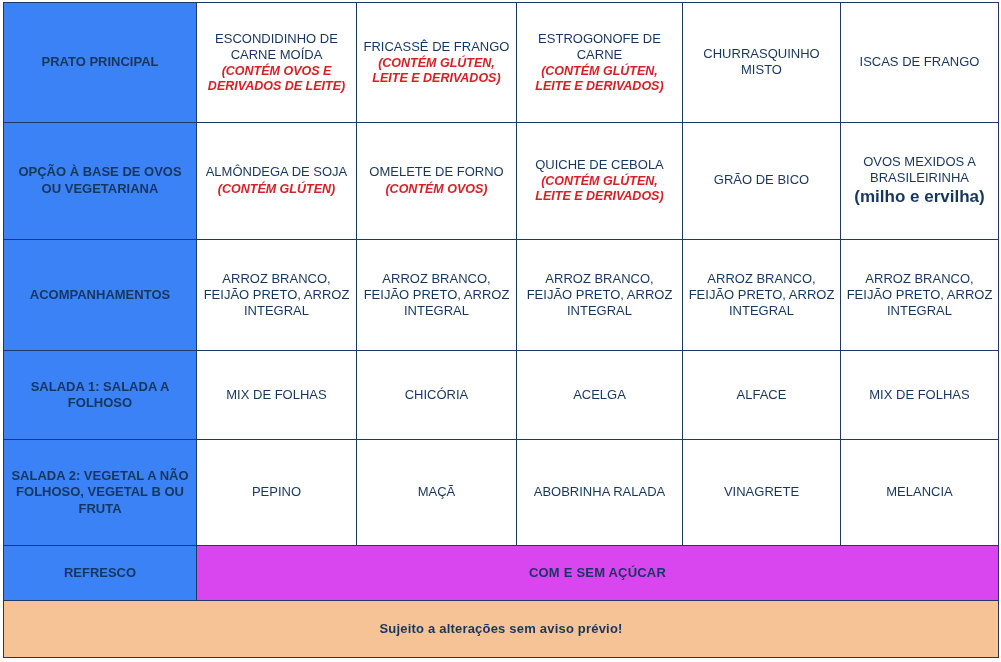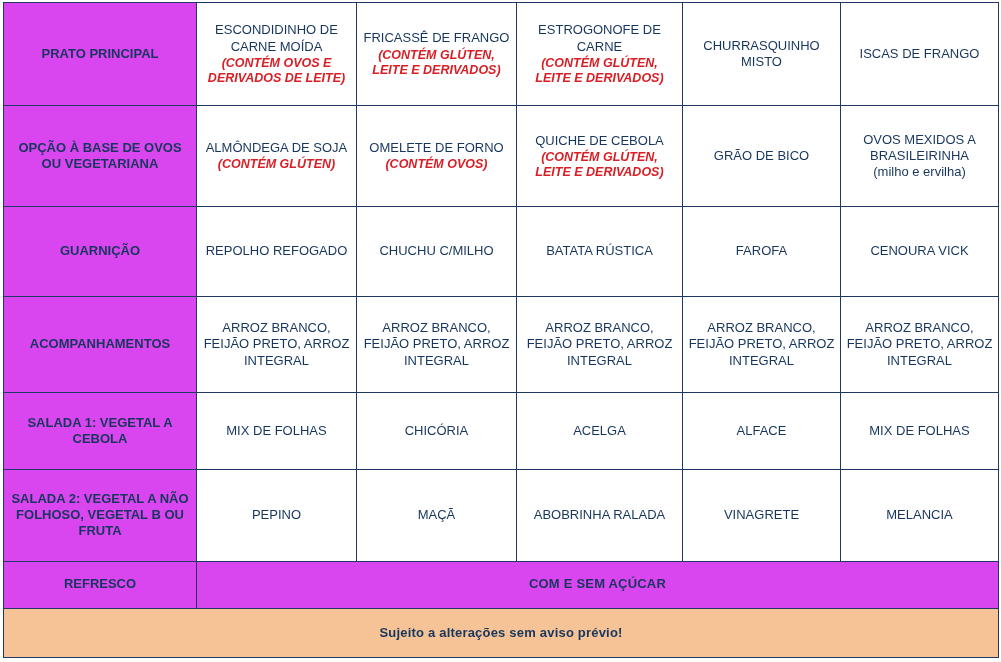--- a/index.html
+++ b/index.html
@@ -48,21 +48,21 @@
   }
   .hdr-day {
     background: #ffffff;
     font-weight: bold;
     font-size: 14.5px;
     letter-spacing: .2px;
     color: #17365d;
   }
   
   .rowlabel {
-    background: #d946ef;
+    background: #3b82f6;
     font-weight: bold;
     font-size: 13.5px;
     line-height: 1.3;
     color: #17365d;
     text-align: center;
   }
   
   .cell {
     background: #ffffff;
   }
@@ -73,22 +73,23 @@
     display: block;
     color: #d91f26;
     font-style: italic;
     font-weight: bold;
     font-size: 12.5px;
     line-height: 1.2;
     margin-top: 1px;
   }
   .cell .sub {
     display: block;
-    font-size: 13px;
+    font-size: 17px;
     line-height: 1.25;
+    font-weight: bold;
   }
   .refresco-cell {
     background: #d946ef;
     font-weight: bold;
     font-size: 14px;
     letter-spacing: .2px;
   }
   .footer-cell {
     background: #f5c396;
     font-weight: bold;
@@ -164,38 +165,20 @@
           <span class="main">GRÃO DE BICO</span>
 
         </td>
         <td class="cell">
           <span class="main">OVOS MEXIDOS A BRASILEIRINHA</span>
           <span class="sub">(milho e ervilha)</span>
 
         </td>
       </tr>
 
-      <tr class="r-garn">
-        <td class="rowlabel">GUARNIÇÃO</td>
-        <td class="cell">
-          <span class="main">REPOLHO REFOGADO</span>
-        </td>
-        <td class="cell">
-          <span class="main">CHUCHU C/MILHO</span>
-        </td>
-        <td class="cell">
-          <span class="main">BATATA RÚSTICA</span>
-        </td>
-        <td class="cell">
-          <span class="main">FAROFA</span>
-        </td>
-        <td class="cell">
-          <span class="main">CENOURA VICK</span>
-        </td>
-      </tr>
 
       <tr class="r-acomp">
         <td class="rowlabel">ACOMPANHAMENTOS</td>
         <td class="cell">
           <span class="main">ARROZ BRANCO, FEIJÃO PRETO, ARROZ INTEGRAL</span>
         </td>
         <td class="cell">
           <span class="main">ARROZ BRANCO, FEIJÃO PRETO, ARROZ INTEGRAL</span>
         </td>
         <td class="cell">
@@ -203,21 +186,21 @@
         </td>
         <td class="cell">
           <span class="main">ARROZ BRANCO, FEIJÃO PRETO, ARROZ INTEGRAL</span>
         </td>
         <td class="cell">
           <span class="main">ARROZ BRANCO, FEIJÃO PRETO, ARROZ INTEGRAL</span>
         </td>
       </tr>
 
       <tr class="r-sal1">
-        <td class="rowlabel">SALADA 1: VEGETAL A CEBOLA</td>
+        <td class="rowlabel">SALADA 1: SALADA A FOLHOSO</td>
         <td class="cell">
           <span class="main">MIX DE FOLHAS</span>
         </td>
         <td class="cell">
           <span class="main">CHICÓRIA</span>
         </td>
         <td class="cell">
           <span class="main">ACELGA</span>
         </td>
         <td class="cell">

